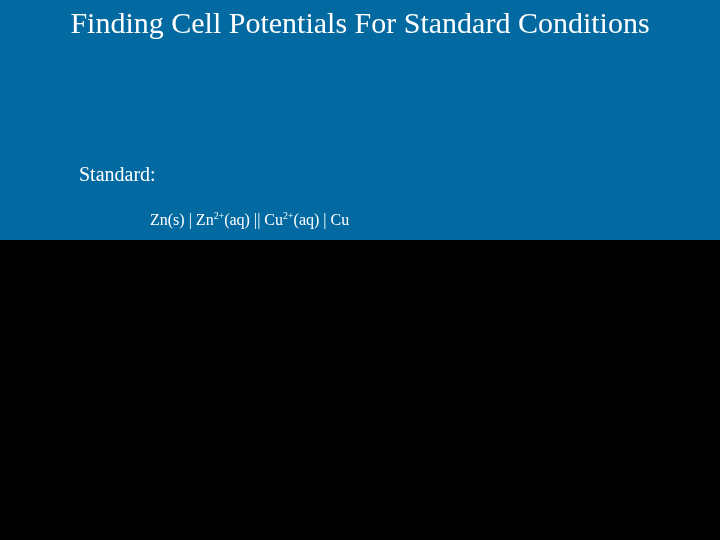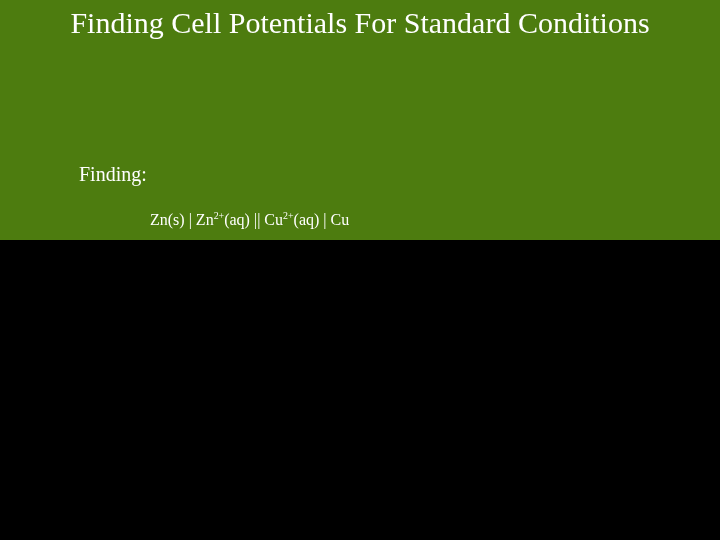--- a/index.html
+++ b/index.html
@@ -13,21 +13,21 @@
     color: #ffffff;
     font-family: "Liberation Serif", "DejaVu Serif", serif;
     overflow: hidden;
     position: relative;
   }
   .slide {
     position: absolute;
     inset: 0;
     width: 720px;
     height: 540px;
-    background: #4d7c0f;
+    background: #0369a1;
   }
   .slide-title {
     position: absolute;
     top: 6px;
     left: 0;
     width: 720px;
     text-align: center;
     font-size: 30px;
     line-height: 34px;
     color: #ffffff;
@@ -83,21 +83,21 @@
   }
 </style>
 </head>
 <body>
 
 <div class="slide">
 
   <div class="slide-title">Finding Cell Potentials For Standard Conditions</div>
 
 
-  <div class="example-label">Finding:</div>
+  <div class="example-label">Standard:</div>
 
   <div class="cell-notation">
     <span>Zn(s)</span><span>&nbsp;</span><span>|</span><span>&nbsp;</span><span>Zn</span><sup>2+</sup><span>(aq)</span><span>&nbsp;</span><span>||</span><span>&nbsp;</span><span>Cu</span><sup>2+</sup><span>(aq)</span><span>&nbsp;</span><span>|</span><span>&nbsp;</span><span>Cu</span>
   </div>
 
   <div class="blank-area"></div>
 
 </div>
 
 </body></html>

